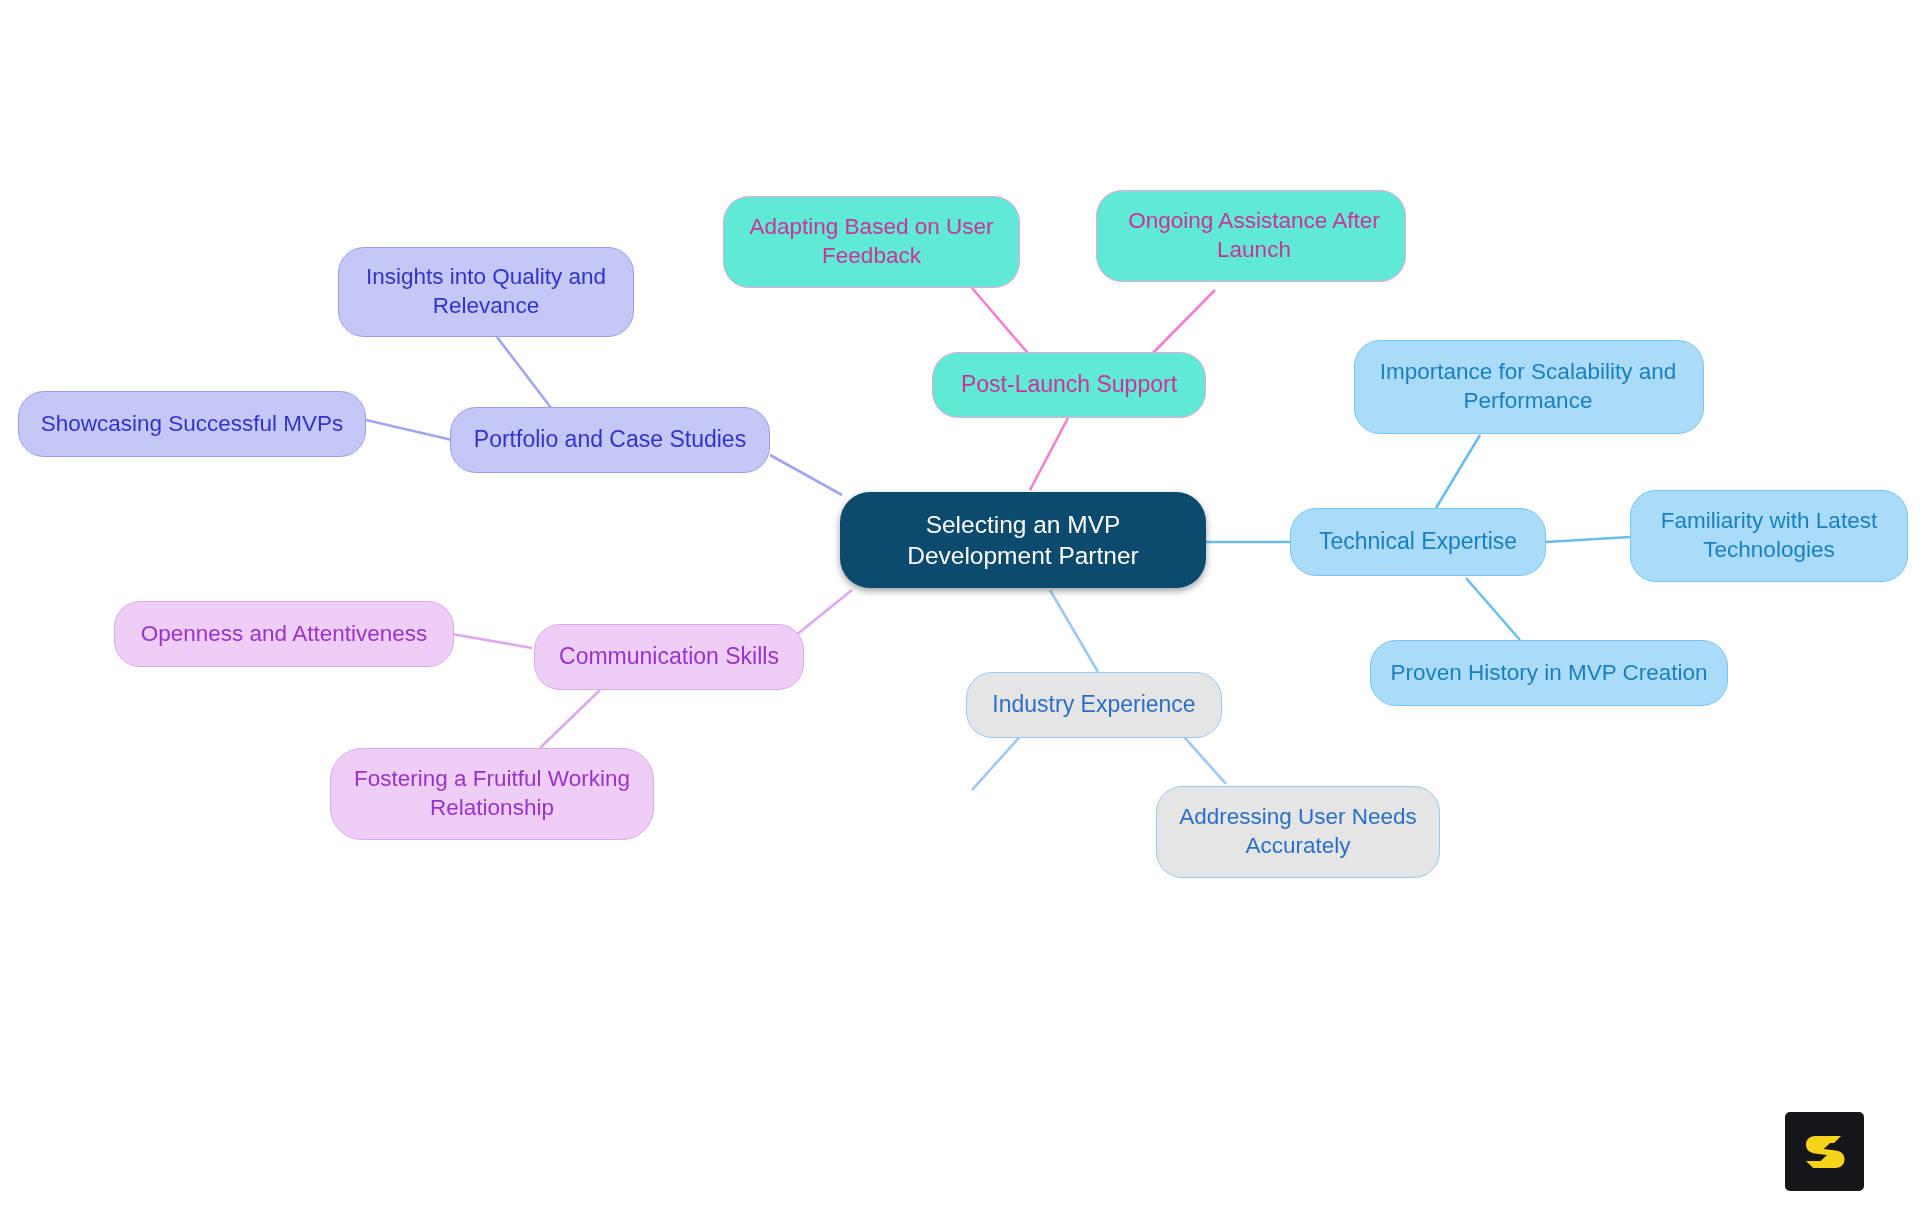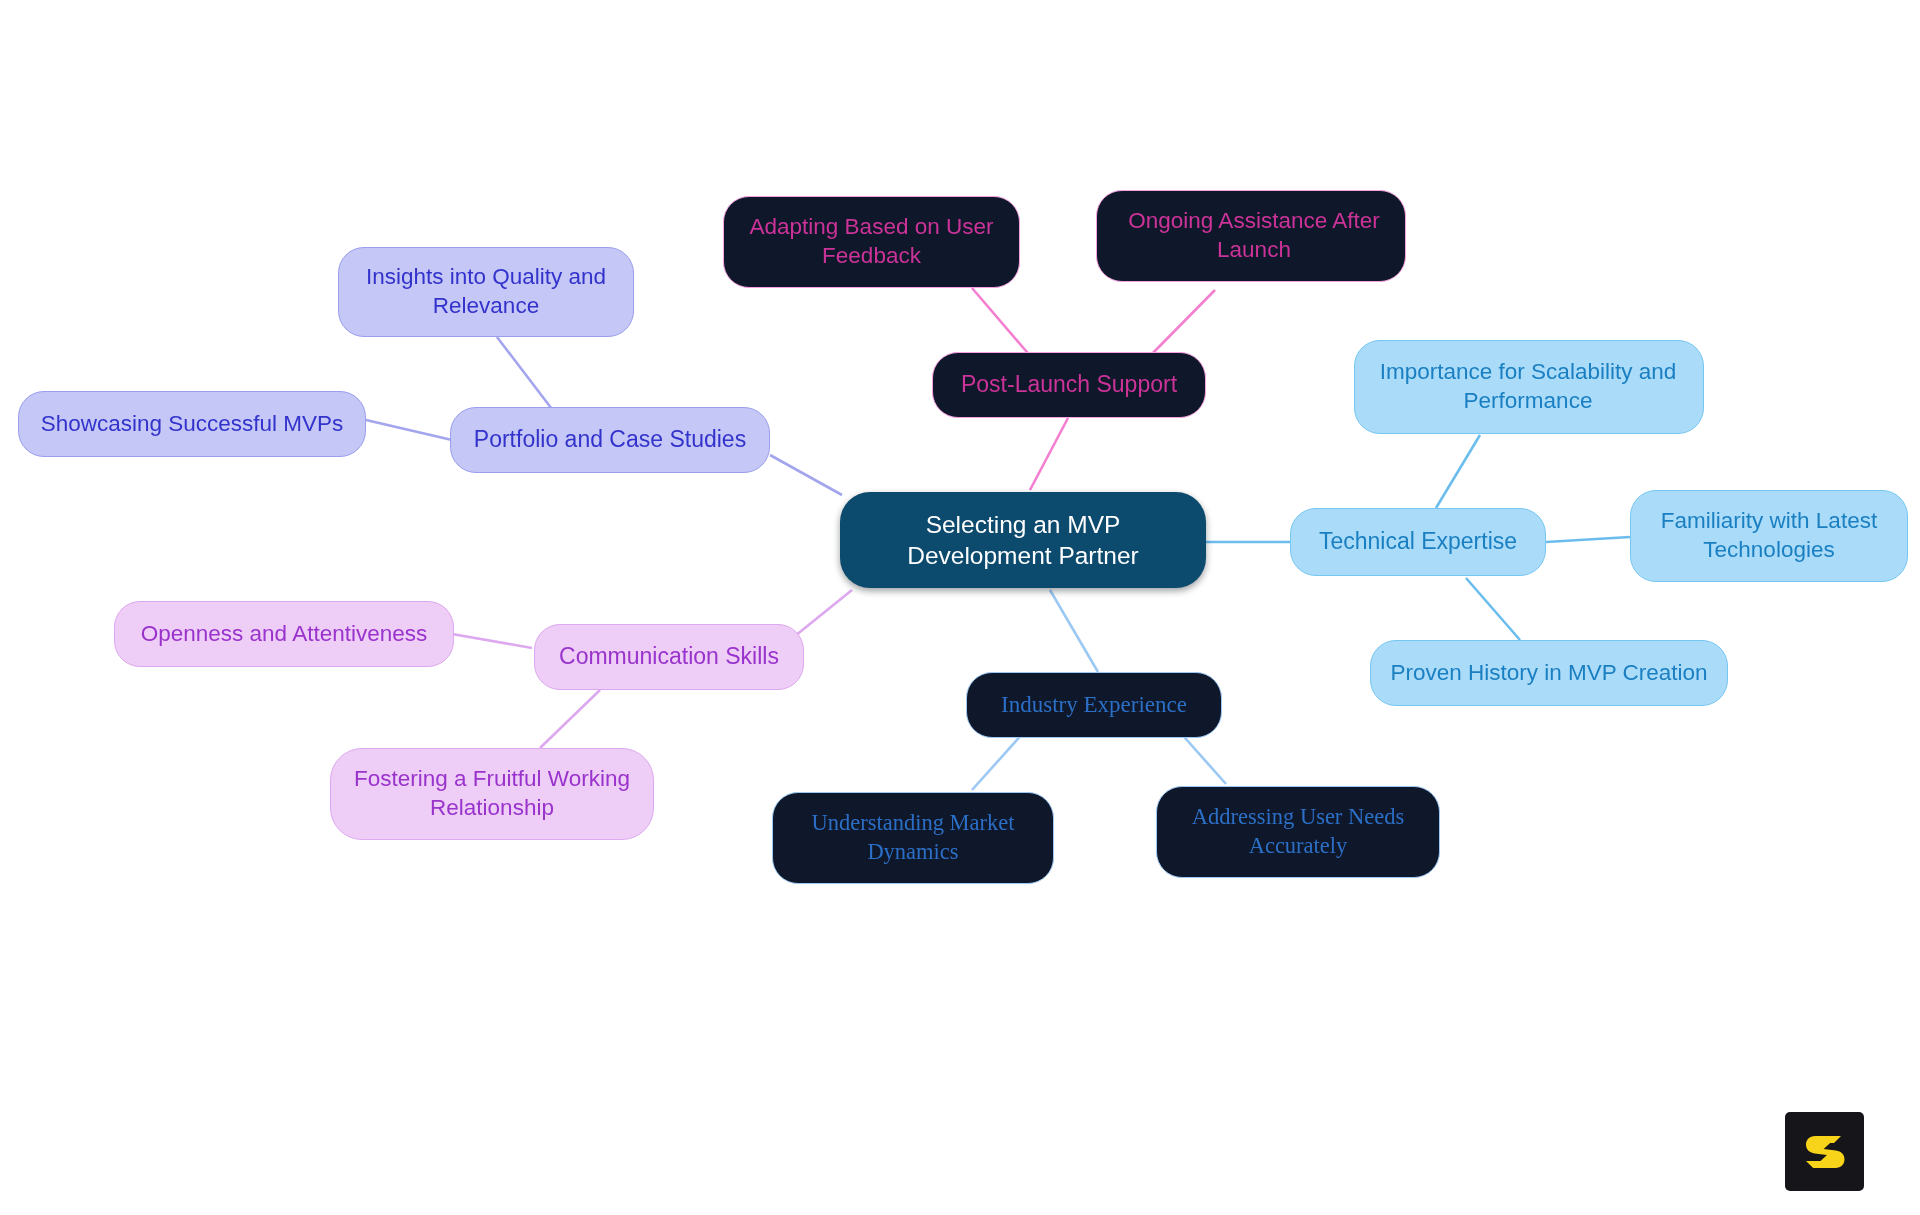--- a/index.html
+++ b/index.html
@@ -41,25 +41,25 @@
     font-size: 24.5px;
     box-shadow: 0 3px 7px rgba(10,14,22,0.40);
     z-index: 8;
   }
   .node-branch { font-size: 23px; border-width: 1.6px; border-style: solid; }
   .node-leaf   { font-size: 22.5px; border-width: 1.6px; border-style: solid; }
 
   
   .fam-purple { background: #c5c7f7; border-color: #9b9ded; color: #3333cc; }
   
-  .fam-pink   { background: #0f172a; border-color: #f79fe0; color: #cc3399; }
+  .fam-pink   { background: #5eead4; border-color: #f79fe0; color: #cc3399; }
   
   .fam-blue   { background: #aadcfa; border-color: #76c6f2; color: #1a7fc1; }
   
-  .fam-ltblue { background: #0f172a; border-color: #9cc9f4; color: #2b6fc6; font-family: Liberation Serif, serif; }
+  .fam-ltblue { background: #e5e5e5; border-color: #9cc9f4; color: #2b6fc6; }
   
   .fam-orchid { background: #eecdf7; border-color: #dda8ef; color: #9933cc; }
 
   #logo {
     position: absolute;
     left: 1785px;
     top: 1112px;
     width: 79px;
     height: 79px;
     background: #16161a;
@@ -143,23 +143,20 @@
   <div class="node node-leaf fam-blue" style="left:1630px; top:490px; width:278px; height:92px;">
     <span>Familiarity with Latest Technologies</span>
   </div>
   <div class="node node-leaf fam-blue" style="left:1370px; top:640px; width:358px; height:66px;">
     <span>Proven History in MVP Creation</span>
   </div>
 
   <div class="node node-branch fam-ltblue" style="left:966px; top:672px; width:256px; height:66px;">
     <span>Industry Experience</span>
   </div>
-  <div class="node node-leaf fam-ltblue" style="left:772px; top:792px; width:282px; height:92px;">
-    <span>Understanding Market Dynamics</span>
-  </div>
   <div class="node node-leaf fam-ltblue" style="left:1156px; top:786px; width:284px; height:92px;">
     <span>Addressing User Needs Accurately</span>
   </div>
 
   <div class="node node-branch fam-orchid" style="left:534px; top:624px; width:270px; height:66px;">
     <span>Communication Skills</span>
   </div>
   <div class="node node-leaf fam-orchid" style="left:114px; top:601px; width:340px; height:66px;">
     <span>Openness and Attentiveness</span>
   </div>

